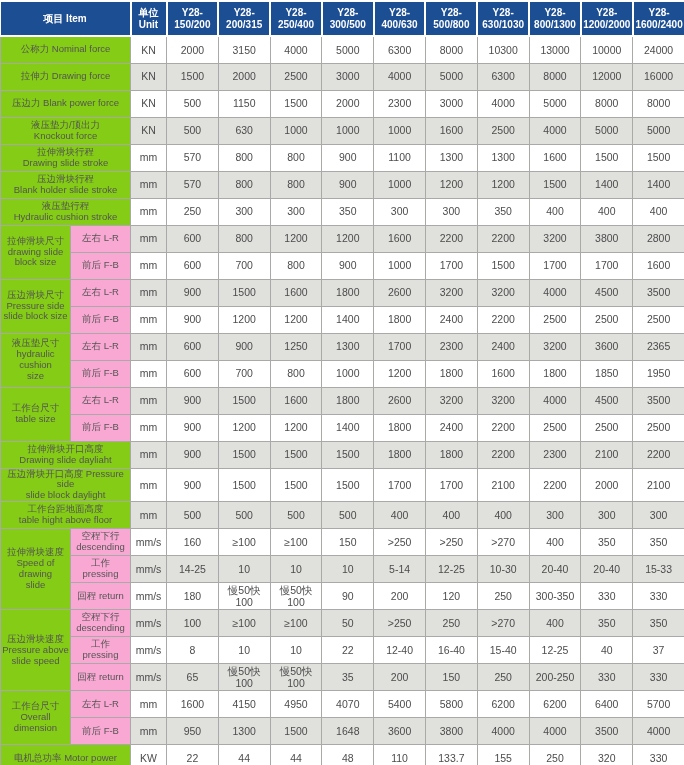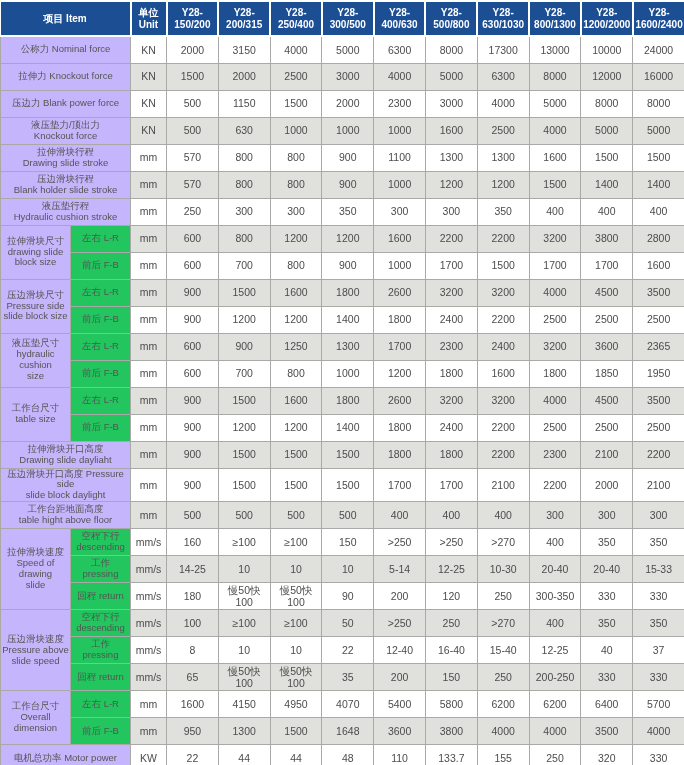--- a/index.html
+++ b/index.html
@@ -5,22 +5,22 @@
   html,body{margin:0;padding:0;background:#fff;}
   body{width:684px;height:765px;font-family:"Liberation Sans",sans-serif;}
   table{border-collapse:collapse;width:684px;height:765px;table-layout:fixed;}
   th,td{border:1px solid #a9a9a7;padding:0 1px;text-align:center;vertical-align:middle;
         overflow:hidden;white-space:pre-line;line-height:1.15;}
   thead th{background:#1c4e94;color:#ffffff;font-size:10px;font-weight:bold;
            border:2px solid #ffffff;height:33px;}
   thead th:first-child{border-left:none;}
   thead th:last-child{border-right:none;}
   td{font-size:10.5px;color:#4c4c4c;}
-  td.label{background:#c4b5fd;font-size:9.5px;color:#555553;}
-  td.sublabel{background:#22c55e;font-size:9.5px;color:#555553;}
+  td.label{background:#84cc16;font-size:9.5px;color:#555553;}
+  td.sublabel{background:#f9a8d4;font-size:9.5px;color:#555553;}
   tr.even td.data{background:#e0e0dd;}
   tr.odd td.data{background:#ffffff;}
   tr{height:27px;}
 </style>
 </head>
 <body>
 
 <table>
   <colgroup>
     <col style="width:70px">
@@ -67,27 +67,27 @@
   <tbody id="tbody">
       <tr class="odd">
         <td class="label" colspan="2">公称力 Nominal force</td>
         <td class="data">KN</td>
         <td class="data">2000</td>
         <td class="data">3150</td>
         <td class="data">4000</td>
         <td class="data">5000</td>
         <td class="data">6300</td>
         <td class="data">8000</td>
-        <td class="data">17300</td>
+        <td class="data">10300</td>
         <td class="data">13000</td>
         <td class="data">10000</td>
         <td class="data">24000</td>
       </tr>
       <tr class="even">
-        <td class="label" colspan="2">拉伸力 Knockout force</td>
+        <td class="label" colspan="2">拉伸力 Drawing force</td>
         <td class="data">KN</td>
         <td class="data">1500</td>
         <td class="data">2000</td>
         <td class="data">2500</td>
         <td class="data">3000</td>
         <td class="data">4000</td>
         <td class="data">5000</td>
         <td class="data">6300</td>
         <td class="data">8000</td>
         <td class="data">12000</td>

